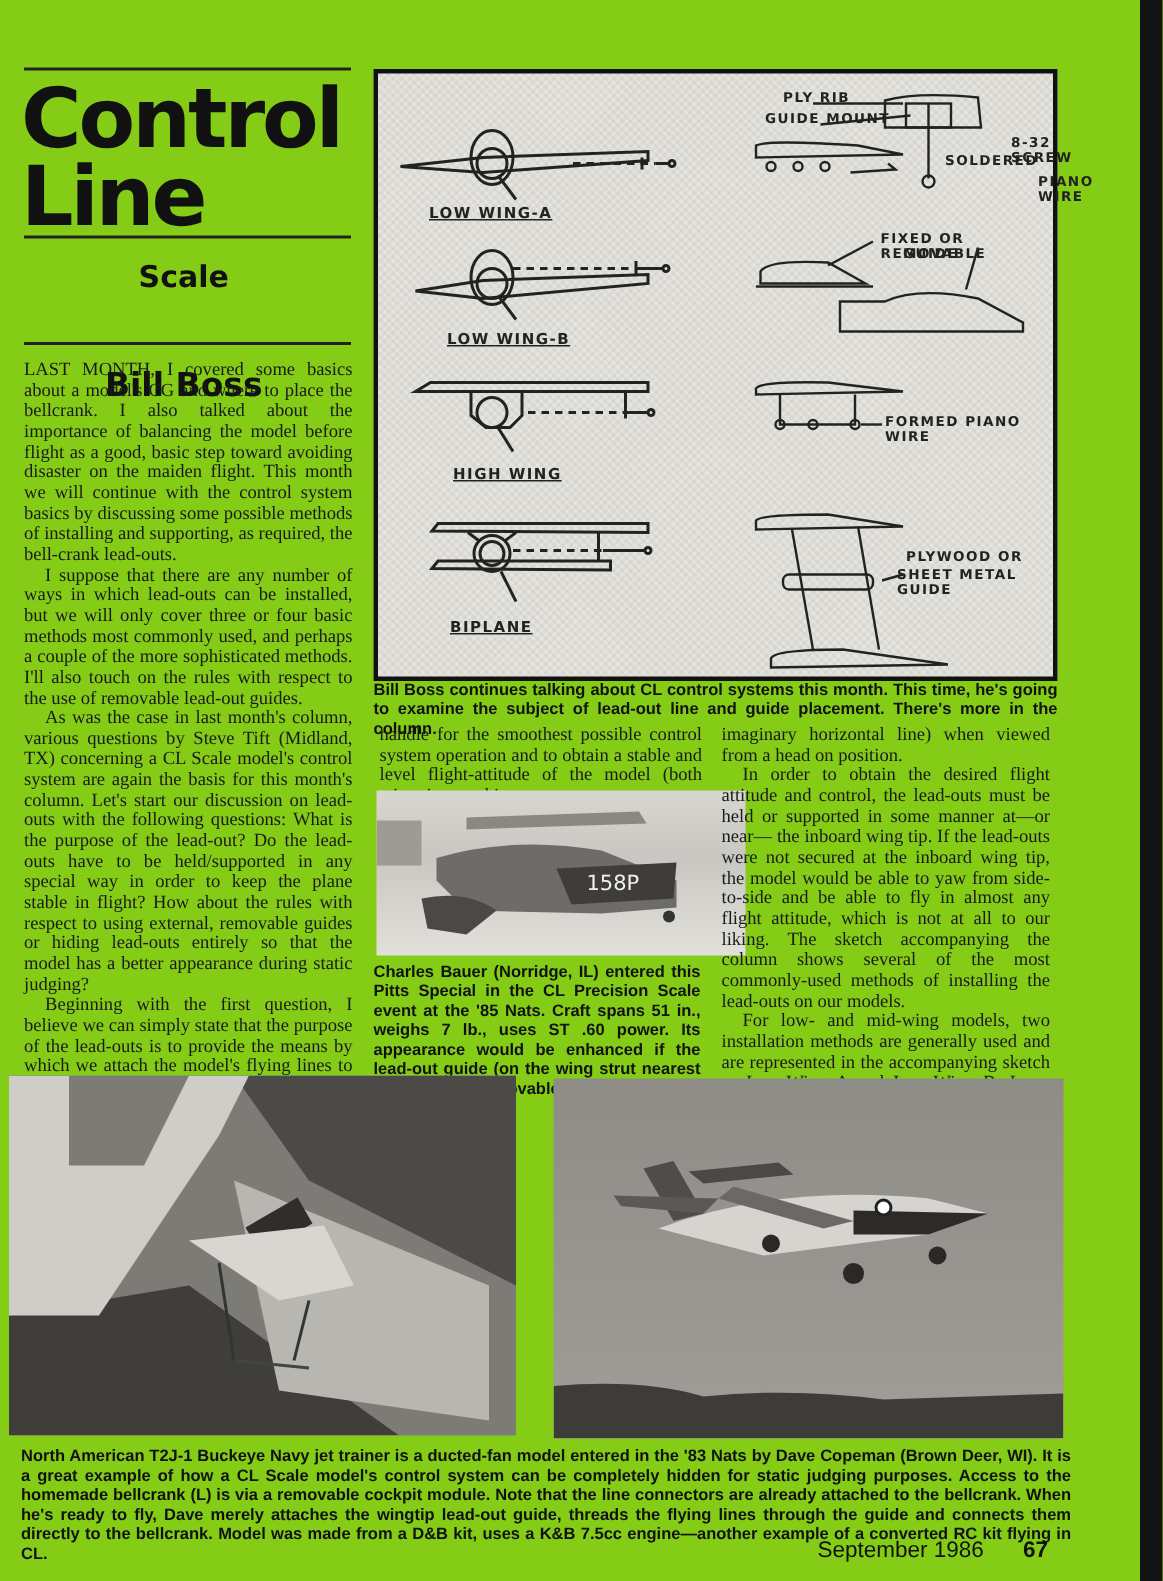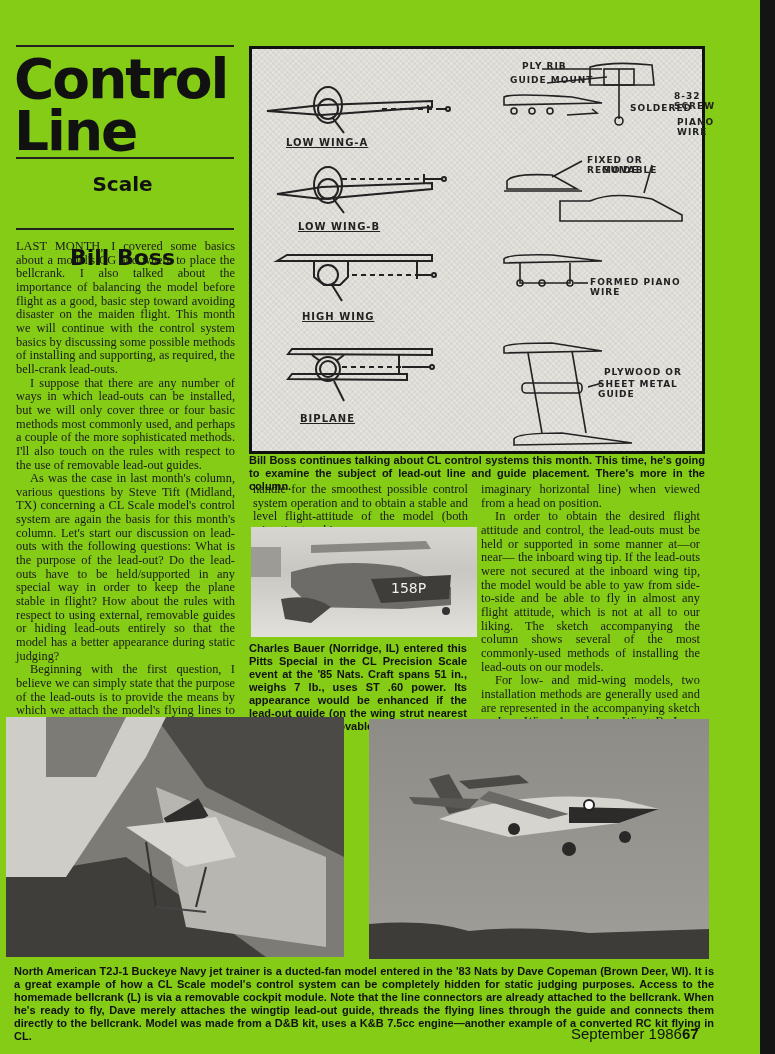--- a/index.html
+++ b/index.html
@@ -132,34 +132,34 @@
       </g>
     </svg>
     <span class="dlabel u" style="left:34px;top:88px;">LOW WING-A</span>
     <span class="dlabel u" style="left:46px;top:172px;">LOW WING-B</span>
     <span class="dlabel u" style="left:50px;top:262px;">HIGH WING</span>
     <span class="dlabel u" style="left:48px;top:364px;">BIPLANE</span>
     <span class="dlabel" style="left:270px;top:12px;">PLY RIB</span>
     <span class="dlabel" style="left:258px;top:26px;">GUIDE MOUNT</span>
     <span class="dlabel" style="left:378px;top:42px;margin-left:44px;">8-32 SCREW</span>
     <span class="dlabel" style="left:378px;top:54px;">SOLDERED</span>
-    <span class="dlabel" style="left:378px;top:68px;padding-left:47px;">PIANO WIRE</span>
+    <span class="dlabel" style="left:393px;top:68px;padding-left:47px;">PIANO WIRE</span>
     <span class="dlabel" style="left:335px;top:106px;">FIXED OR REMOVABLE</span>
     <span class="dlabel" style="left:350px;top:116px;">GUIDE</span>
     <span class="dlabel" style="left:338px;top:228px;">FORMED PIANO WIRE</span>
     <span class="dlabel" style="left:352px;top:318px;">PLYWOOD OR</span>
     <span class="dlabel" style="left:346px;top:330px;">SHEET METAL GUIDE</span>
   </div>
   <div class="caption" style="left:249px;top:454px;width:456px;">Bill Boss continues talking about CL control systems this month. This time, he's going to examine the subject of lead-out line and guide placement. There's more in the column.</div>
 
   <div class="col" style="left:253px;top:483px;width:215px;">
     <p>handle for the smoothest possible control system operation and to obtain a stable and level flight-attitude of the model (both wing tips touching an</p>
   </div>
 
-  <div class="photo" style="left:251px;top:527px;width:226px;height:110px;background:linear-gradient(180deg,#d8d6d0 0%,#c9c7c1 40%,#e2e0da 100%);">
+  <div class="photo" style="left:251px;top:527px;width:246px;height:110px;background:linear-gradient(180deg,#d8d6d0 0%,#c9c7c1 40%,#e2e0da 100%);">
     <svg width="215" height="110" viewBox="0 0 215 110">
       <path d="M60 18 L175 14 L180 22 L60 26 Z" fill="#8a8882"></path>
       <path d="M40 45 Q90 30 150 40 L200 60 L200 78 L150 82 L60 80 L40 60 Z" fill="#6e6c68"></path>
       <path d="M120 52 L200 48 L198 72 L130 76 Z" fill="#3e3d3a"></path>
       <text x="140" y="66" font-family="DejaVu Sans, sans-serif" font-size="14" fill="#f2f0ea">158P</text>
       <path d="M30 72 Q60 66 80 80 L60 96 L34 92 Z" fill="#4a4946"></path>
       <circle cx="195" cy="84" r="4" fill="#333"></circle>
       <rect x="0" y="20" width="30" height="30" fill="#9d9b95"></rect>
     </svg>
   </div>
@@ -198,15 +198,15 @@
       <path d="M120 72 L200 95 L180 100 L110 80 Z" fill="#6a6965"></path>
       <circle cx="220" cy="86" r="5" fill="#fff" stroke="#222" stroke-width="2"></circle>
       <circle cx="145" cy="110" r="6" fill="#2a2927"></circle>
       <circle cx="200" cy="130" r="7" fill="#2a2927"></circle>
       <circle cx="256" cy="118" r="6" fill="#2a2927"></circle>
     </svg>
   </div>
 
   <div class="caption" style="left:14px;top:965px;width:700px;">North American T2J-1 Buckeye Navy jet trainer is a ducted-fan model entered in the '83 Nats by Dave Copeman (Brown Deer, WI). It is a great example of how a CL Scale model's control system can be completely hidden for static judging purposes. Access to the homemade bellcrank (L) is via a removable cockpit module. Note that the line connectors are already attached to the bellcrank. When he's ready to fly, Dave merely attaches the wingtip lead-out guide, threads the flying lines through the guide and connects them directly to the bellcrank. Model was made from a D&amp;B kit, uses a K&amp;B 7.5cc engine—another example of a converted RC kit flying in CL.</div>
 
-  <div class="footer" style="left:545px;margin-left:26px;">September 1986</div>
+  <div class="footer" style="left:545px;">September 1986</div>
   <div class="footer" style="left:682px;font-weight:bold;">67</div>
 </div>
 
 </body></html>

